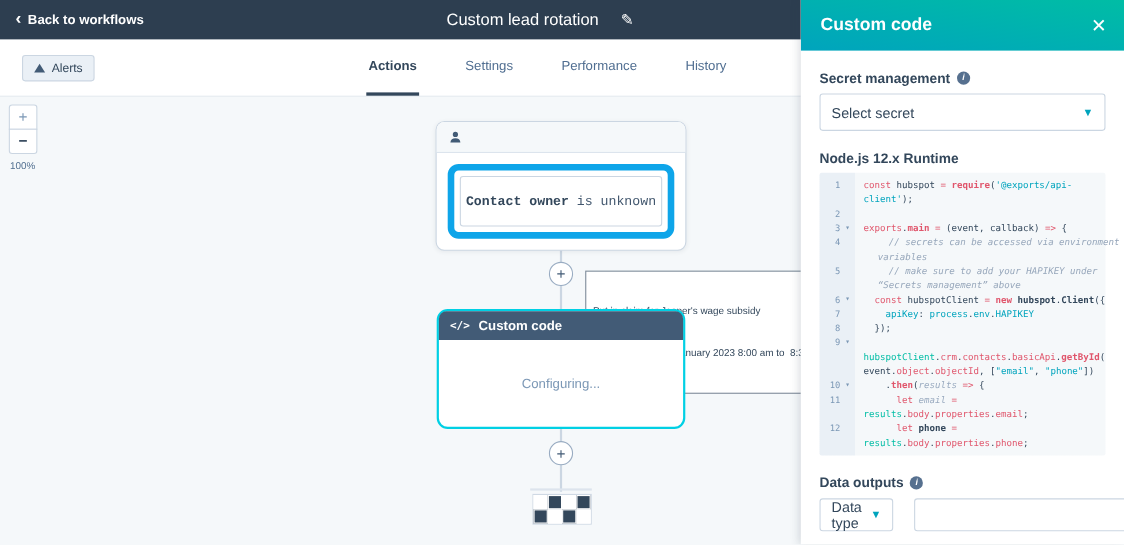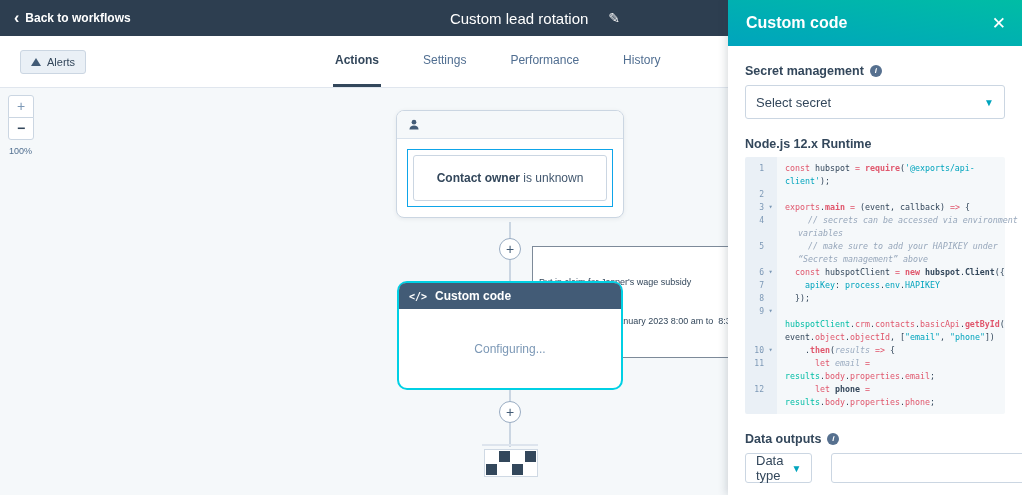--- a/index.html
+++ b/index.html
@@ -4,21 +4,21 @@
 <style>
   * { margin:0; padding:0; box-sizing:border-box; }
   html,body { width:1022px; height:495px; overflow:hidden; }
   body { position:relative; font-family:"Liberation Sans", sans-serif; background:#f5f8fa; }
 
   
   .main { position:absolute; left:0; top:0; width:728px; height:495px; }
   .topbar { height:36px; background:#2d3e50; position:relative; display:flex; align-items:center; }
   .back-link { display:flex; align-items:center; gap:6px; color:#fff; font-size:12px; font-weight:bold; padding-left:14px; cursor:pointer; }
   .back-chevron { font-size:16px; line-height:1; font-weight:bold; }
-  .wf-title { position:absolute; left:535px; transform:translateX(-50%); color:#fff; font-size:15px; display:flex; gap:20px; white-space:nowrap; }
+  .wf-title { position:absolute; left:491px; transform:translateX(-50%); color:#fff; font-size:15px; display:flex; gap:20px; white-space:nowrap; }
   .edit-icon { font-size:14px; color:#fff; cursor:pointer; }
 
   .toolbar { height:52px; background:#fff; border-bottom:1px solid #e0e6ee; position:relative; }
   .alerts-btn { position:absolute; left:20px; top:14px; height:24px; display:flex; align-items:center; gap:6px; background:#eaf0f6; border:1px solid #cbd6e2; border-radius:3px; padding:0 10px; font-size:11px; color:#33475b; cursor:pointer; }
   .tri { width:0; height:0; border-left:5px solid transparent; border-right:5px solid transparent; border-bottom:8px solid #425b76; }
   .tabs { position:absolute; left:333px; top:0; height:100%; display:flex; gap:40px; }
   .tab { height:100%; display:flex; align-items:center; font-size:12px; color:#506e91; border-bottom:3px solid transparent; padding:0 2px; cursor:pointer; }
   .tab.active { color:#33475b; font-weight:bold; border-bottom-color:#33475b; }
 
   .canvas { position:absolute; left:0; top:88px; width:728px; height:407px; background:#f5f8fa; overflow:hidden; }
@@ -27,21 +27,21 @@
   .zoom-out { top:29px; border-radius:0 0 3px 3px; color:#33475b; font-weight:bold; }
   .zoom-level { position:absolute; left:9px; top:58px; font-size:9px; color:#516f90; }
 
   .vline { position:absolute; width:2px; background:#cbd6e2; left:509px; }
   .plus-circle { position:absolute; left:499px; width:22px; height:22px; background:#fff; border:1px solid #99acc2; border-radius:50%; color:#425b76; font-size:14px; line-height:20px; text-align:center; cursor:pointer; }
 
   .trigger-card { position:absolute; left:396px; top:22px; width:228px; background:#fff; border:1px solid #cbd6e2; border-radius:8px; box-shadow:0 1px 4px rgba(45,62,80,.08); cursor:pointer; }
   .tc-header { height:28px; background:#f5f8fa; border-bottom:1px solid #d9e2ec; border-radius:7px 7px 0 0; display:flex; align-items:center; gap:8px; padding:0 10px; }
   .tc-title { font-size:12px; font-weight:bold; color:#33475b; }
   .tc-body { padding:10px; }
-  .cond-outer { border:1px solid #0ea5e9; border-radius:0; padding:5px; }
+  .cond-outer { border:6px solid #0ea5e9; border-radius:10px; padding:5px;font-family:Liberation Mono, monospace; }
   .cond-inner { border:1px solid #cbd6e2; border-radius:3px; height:46px; display:flex; align-items:center; justify-content:center; font-size:12px; color:#42576e; white-space:pre; }
   .cond-inner b { color:#33475b; }
 
   .tooltip { position:absolute; left:532px; top:158px; background:#fff; border:1px solid #7d8a99; padding:3px 6px; font-size:9px; line-height:13px; color:#33475b; white-space:pre; }
 
   .action-card { position:absolute; left:397px; top:193px; width:226px; height:109px; background:#fff; border:2px solid #00d0e4; border-radius:10px; cursor:pointer; }
   .ac-header { height:26px; background:#425b76; border-radius:7px 7px 0 0; display:flex; align-items:center; gap:8px; padding:0 10px; }
   .code-glyph { color:#fff; font-size:10px; font-weight:bold; font-family:"DejaVu Sans Mono", monospace; }
   .ac-title { color:#fff; font-size:12px; font-weight:bold; }
   .ac-body { height:79px; display:flex; align-items:center; justify-content:center; font-size:12px; color:#7c98b6; }

